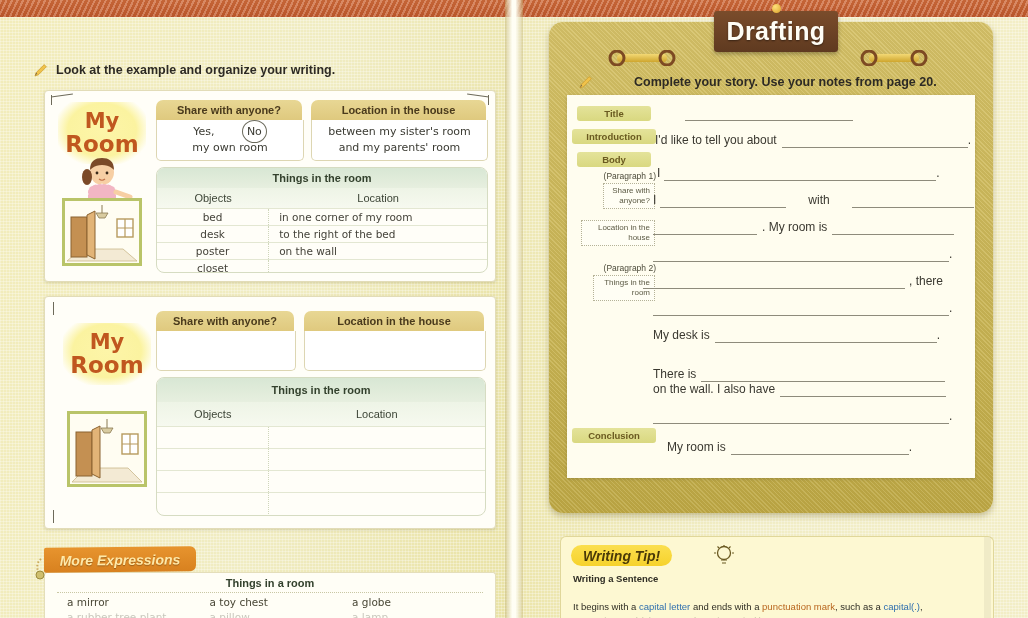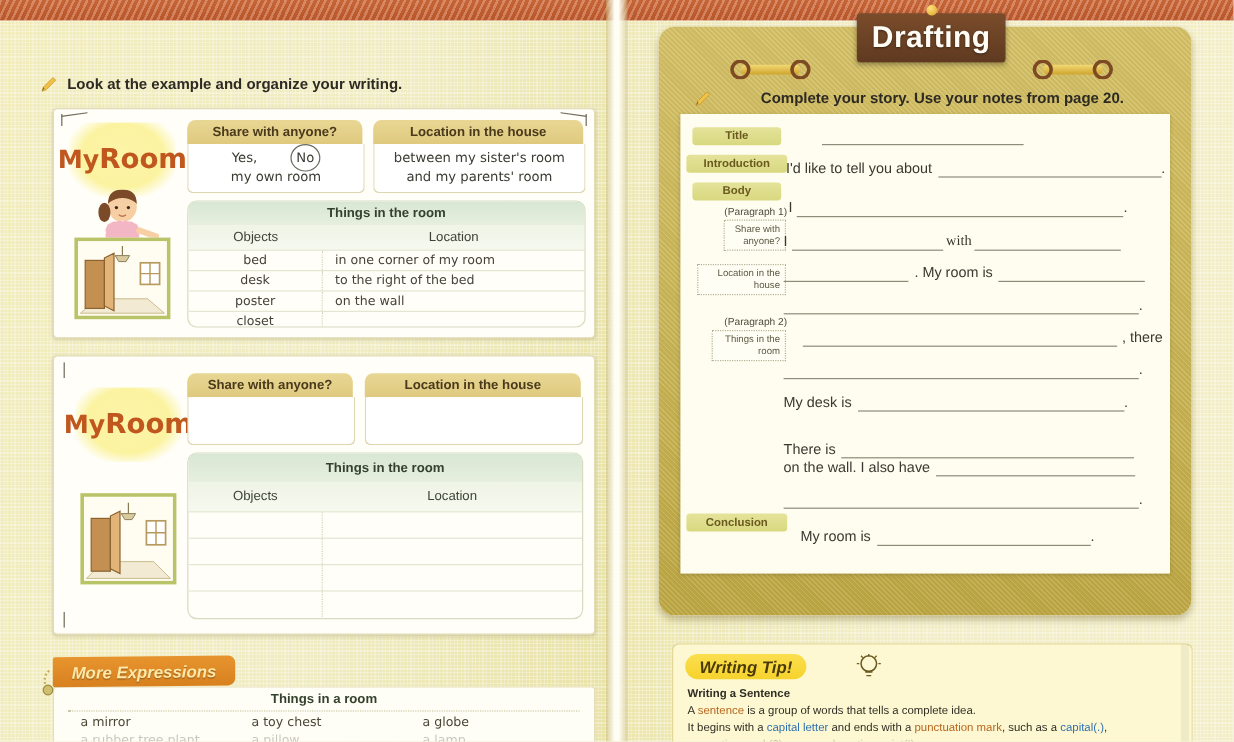--- a/index.html
+++ b/index.html
@@ -61,21 +61,21 @@
   #example-card{left:44px;top:90px;width:450px;height:190px;z-index:5;}
   #blank-card{left:44px;top:296px;width:450px;height:231px;z-index:5;}
 
   .corner{position:absolute;width:24px;height:12px;pointer-events:none;}
   .corner i{position:absolute;background:#6d6a5a;}
 
   
   .art{position:absolute;left:9px;top:9px;width:96px;height:168px;}
   .myroom-tag{position:absolute;left:4px;top:2px;width:88px;height:62px;border-radius:12px;
     background:radial-gradient(ellipse at 50% 45%,#fdf5a8 0%,#fbf3a0 55%,rgba(251,243,160,0) 78%);
-    display:flex;align-items:center;justify-content:center;line-height:1.0;}
+    display:flex;flex-direction:column;align-items:center;justify-content:center;line-height:1.0;}
   .myroom-tag span{font-family:"DejaVu Sans", sans-serif;font-weight:bold;color:#c0571f;}
   .mr1{font-size:21px;}
   .mr2{font-size:23px;margin-top:1px;}
   .room-pic{position:absolute;left:8px;bottom:2px;width:80px;height:68px;
     border:3px solid #b9c469;background:#fffdf2;box-sizing:border-box;}
 
   
   .hcell{position:absolute;border-radius:7px 7px 0 0;
     background:linear-gradient(#e8d794,#dfc97e);
     color:#4a3a1c;font-size:11px;font-weight:bold;
@@ -424,36 +424,36 @@
 
     <div class="wline" style="left:90px;top:71px;">
       <span class="txt">I</span>
       <span class="rule" style="width:272px;margin-left:4px;"></span>
       <span class="dot">.</span>
     </div>
 
     <div class="wline" style="left:86px;top:98px;">
       <span class="txt">I</span>
       <span class="rule" style="width:126px;margin-left:4px;"></span>
-      <span class="txt" style="margin:0 2px;font-family:Liberation Serif, serif;">with</span>
+      <span class="txt" style="margin:0 22px;">with</span>
       <span class="rule" style="width:122px;"></span>
     </div>
 
     <div class="wline" style="left:86px;top:125px;">
       <span class="rule" style="width:104px;"></span>
       <span class="txt" style="margin:0 5px;">. My room is</span>
       <span class="rule" style="width:122px;"></span>
     </div>
 
     <div class="wline" style="left:86px;top:152px;">
       <span class="rule" style="width:296px;"></span>
       <span class="dot">.</span>
     </div>
 
-    <div class="wline" style="left:102px;top:179px;">
+    <div class="wline" style="left:76px;top:179px;">
       <span class="rule" style="width:262px;"></span>
       <span class="txt" style="margin-left:4px;">, there</span>
     </div>
 
     <div class="wline" style="left:86px;top:206px;">
       <span class="rule" style="width:296px;"></span>
       <span class="dot">.</span>
     </div>
 
     <div class="wline" style="left:86px;top:233px;">
@@ -487,23 +487,20 @@
   <div id="tip-box">
     <div id="tip-pill">
       <span>Writing Tip!</span>
     </div>
     <svg id="tip-bulb" viewBox="0 0 22 24">
       <circle cx="11" cy="10" r="6.5" fill="none" stroke="#6b5a22" stroke-width="1.3"></circle>
       <path d="M8 17h6M9 20h4" stroke="#6b5a22" stroke-width="1.2"></path>
       <path d="M11 2v2M3 10H1M21 10h-2M4.5 3.5l1.5 1.5M17.5 3.5L16 5" stroke="#6b5a22" stroke-width="1.1"></path>
     </svg>
     <div class="tip-h">Writing a Sentence</div>
-    <div class="tip-l" style="top:50px;">
-      <span>A </span><span class="kw">sentence</span><span> is a group of words that tells a complete idea.</span>
-    </div>
     <div class="tip-l" style="top:64px;">
       <span>It begins with a </span><span class="kw2">capital letter</span><span> and ends with a </span><span class="kw">punctuation mark</span><span>, such as a </span><span class="kw2">capital(.)</span><span>,</span>
     </div>
     <div class="tip-l faded2" style="top:78px;">a question mark(?) or an exclamation point(!)</div>
     <div class="scrollbar"></div>
   </div>
 
 </div>
 
 </body></html>

